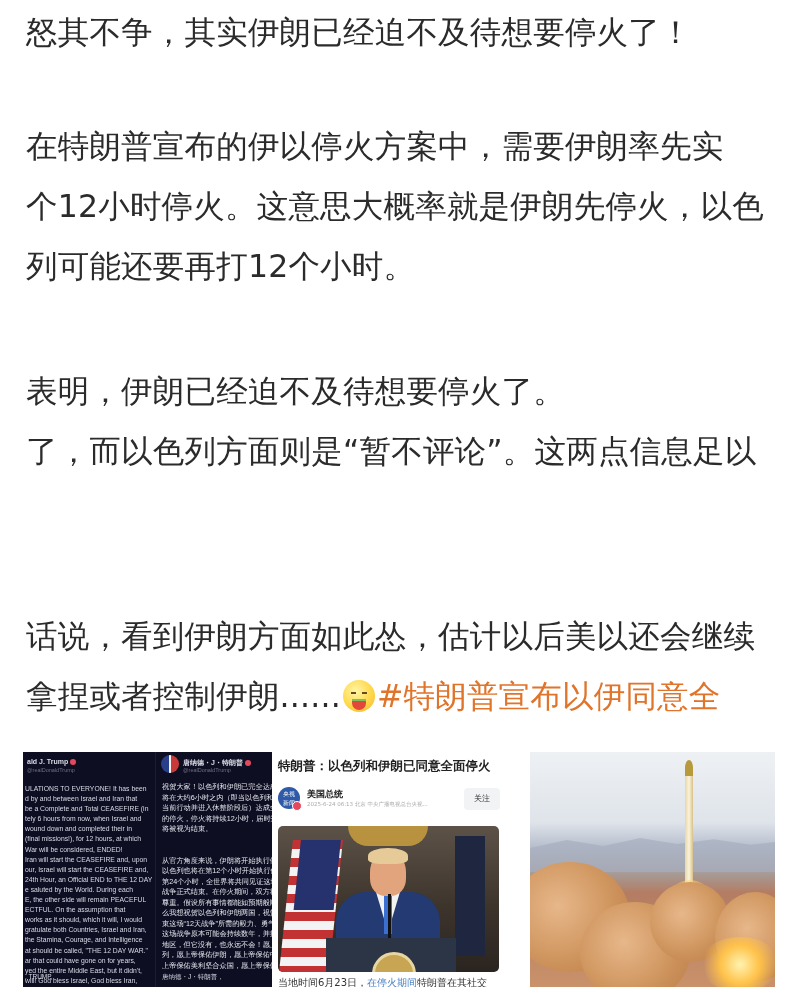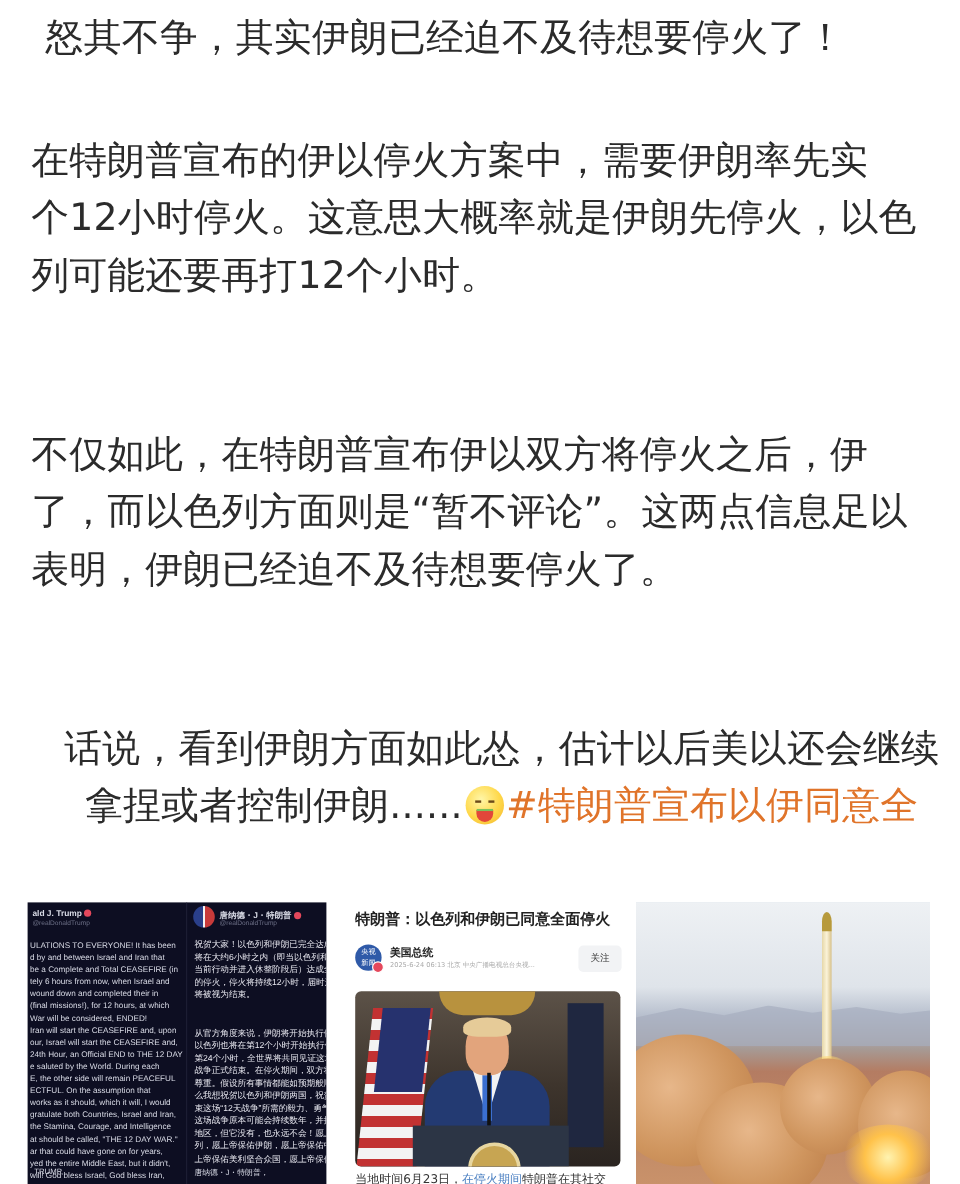--- a/index.html
+++ b/index.html
@@ -1,38 +1,38 @@
 <!DOCTYPE html>
 <html><head>
 <meta charset="utf-8">
 <style>
   html, body { margin: 0; padding: 0; background: #ffffff; }
   body { width: 800px; height: 987px; overflow: hidden; position: relative;
          font-family: "DejaVu Sans", "Liberation Sans", sans-serif; color: #2b2b2b; }
   .post { position: absolute; left: 26px; top: 0; width: 760px; }
   .para { font-size: 31.5px; line-height: 48px; letter-spacing: 0.2px; margin: 0; }
-  .p1 { position: absolute; top: 8px; left: 12px; white-space: nowrap; text-align: right; }
+  .p1 { position: absolute; top: 8px; left: 0; white-space: nowrap; text-align: right; }
   .p2 { position: absolute; top: 110px; left: 0; width: 760px; }
   .p3 { position: absolute; top: 355px; left: 0; width: 760px; }
-  .p4 { position: absolute; top: 600px; left: 12px; width: 760px; text-align: center; }
-  .line { display: block; white-space: nowrap; }
+  .p4 { position: absolute; top: 600px; left: 0; width: 760px; }
+  .line { display: block; white-space: nowrap; margin-top: 12px; }
   .tag-orange { color: #e0742a; }
   .tag-blue { color: #5b82b2; }
   .emoji { display: inline-block; width: 32px; height: 32px; border-radius: 50%;
            background: radial-gradient(circle at 40% 35%, #fff6a8 0%, #ffd84a 55%, #f2b42a 100%);
            vertical-align: -5px; position: relative; margin: 0 2px; }
   .emoji::before { content: ""; position: absolute; left: 8px; top: 12px; width: 5px; height: 2px; background: #6b4a1a;
                    box-shadow: 11px 0 0 #6b4a1a; }
   .emoji::after { content: ""; position: absolute; left: 9px; top: 19px; width: 14px; height: 9px;
                   background: #e2473a; border-radius: 0 0 10px 10px; border-top: 2px solid #7cc25a; }
 
   
   .img { position: absolute; top: 752px; height: 235px; overflow: hidden; }
   .img1 { left: 23px; width: 249px; background: #0d0e22; }
-  .img2 { left: 290px; width: 240px; background: #ffffff; text-decoration: underline; }
+  .img2 { left: 272px; width: 240px; background: #ffffff; text-decoration: underline; }
   .img3 { left: 530px; width: 245px; background: #dde3ea; }
 
   .tw-col { position: absolute; top: 0; height: 235px; color: #d9dbe6; font-family: "Liberation Sans", sans-serif; }
   .tw-left { left: 0; width: 130px; }
   .tw-right { left: 132px; width: 117px; border-left: 1px solid #1c1d33; }
   .tw-head { position: absolute; top: 6px; font-size: 7px; font-weight: bold; white-space: nowrap; }
   .tw-handle { position: absolute; top: 15px; font-size: 5.5px; color: #6c6f86; white-space: nowrap; }
   .tw-body { position: absolute; top: 32px; font-size: 6.8px; line-height: 10.1px; white-space: pre; }
   .tw-sign { position: absolute; top: 221px; font-size: 6.5px; white-space: nowrap; }
   .tw-badge { display: inline-block; width: 6px; height: 6px; border-radius: 50%; background: #e5485c; vertical-align: -1px; margin-left: 2px; }
@@ -84,23 +84,22 @@
 <div class="post">
   <p class="para p1">怒其不争，其实伊朗已经迫不及待想要停火了！</p>
 
   <p class="para p2">
     <span class="line">在特朗普宣布的伊以停火方案中，需要伊朗率先实</span>
     <span class="line">个12小时停火。这意思大概率就是伊朗先停火，以色</span>
     <span class="line">列可能还要再打12个小时。</span>
   </p>
 
   <p class="para p3">
-    <span class="line">不仅如此，在特朗普宣布伊以双方将停火之后，伊</span>
+    <span class="line">表明，伊朗已经迫不及待想要停火了。</span>
     <span class="line">了，而以色列方面则是“暂不评论”。这两点信息足以</span>
-    <span class="line">表明，伊朗已经迫不及待想要停火了。</span>
   </p>
 
   <p class="para p4">
     <span class="line">话说，看到伊朗方面如此怂，估计以后美以还会继续</span>
     <span class="line"><span>拿捏或者控制伊朗......</span><span class="emoji"></span><span class="tag-orange">#特朗普宣布以伊同意全</span></span>
   </p>
 </div>
 
 <div class="img img1">
   <div class="tw-col tw-left">

